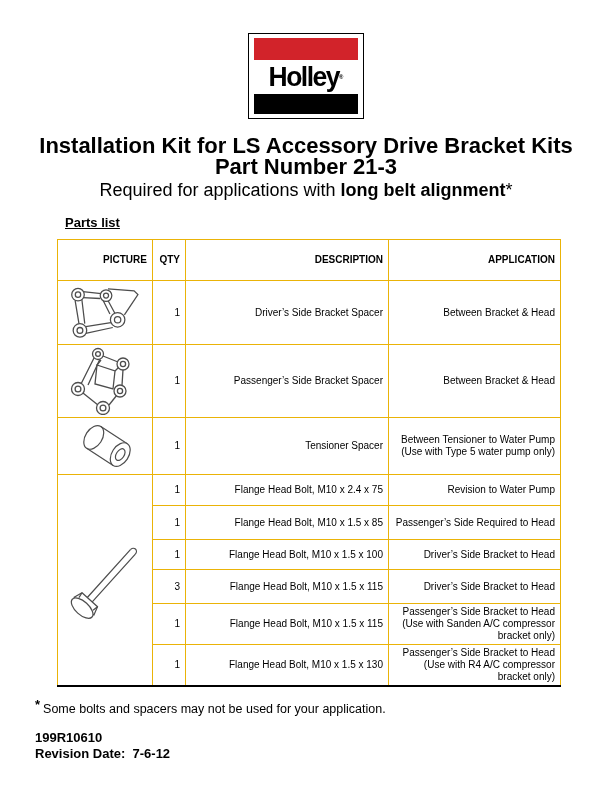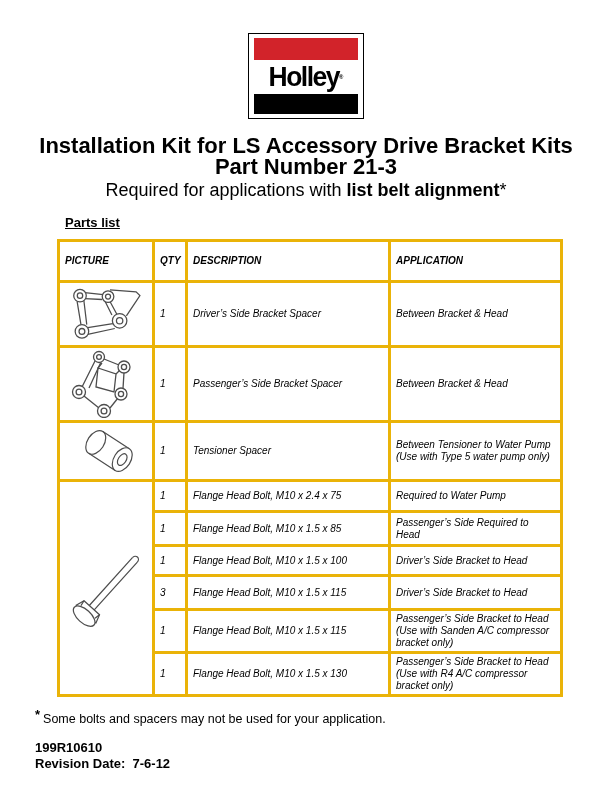--- a/index.html
+++ b/index.html
@@ -46,27 +46,26 @@
   
   table.parts {
     margin:9px 0 0 57px;
     border-collapse:collapse;
     table-layout:fixed;
     width:503px;
     border:1px solid #000;
     border-bottom-width:2px;
   }
   table.parts td, table.parts th {
-    border:3px solid #eab308;
-    text-align:left;
+    border:1px solid #eab308;
+    text-align:right;
     vertical-align:middle;
     font-size:10px;
     line-height:12px;
     padding:2px 5px;
-    font-style:italic;
   }
   table.parts th { font-weight:bold; font-size:10px; }
   .pic-cell { padding:1px; }
   .pic-cell svg { display:block; margin:0 auto; }
 
   
   .footnote { margin:10px 0 0 35px; font-size:12.5px; }
   .fn-star { font-weight:bold; font-size:13px; vertical-align:4px; margin-right:3px; }
   .doc-footer { margin:14px 17px 0 35px; font-size:13px; font-weight:bold; line-height:16px; }
   .doc-footer .rev { white-space:pre-wrap; }
@@ -81,21 +80,21 @@
 
   <div class="logo">
     <div class="logo-red" style="background:#d2232a;"></div>
     <div class="logo-word"><span>Holley</span><span class="logo-reg">®</span></div>
     <div class="logo-black" style="background:#000000;"></div>
   </div>
 
   <div class="title-block">
     <div class="title-line">Installation Kit for LS Accessory Drive Bracket Kits</div>
     <div class="title-line">Part Number 21-3</div>
-    <div class="subtitle"><span>Required for applications with </span><span class="bold">list belt alignment</span><span>*</span></div>
+    <div class="subtitle"><span>Required for applications with </span><span class="bold">long belt alignment</span><span>*</span></div>
   </div>
 
   <div class="parts-heading">Parts list</div>
 
   <table class="parts">
     <colgroup>
       <col style="width:95px">
         <col style="width:33px">
         <col style="width:203px">
         <col style="width:172px">
@@ -181,21 +180,21 @@
             <path d="M43.5 60 A 3.5 4 0 0 1 50.5 60"></path>
             <path d="M43.5 60 L43.5 128 M50.5 60 L50.5 128"></path>
             <path d="M36 128 L58 128 L61 137 L47 142 L33 137 Z"></path>
             <ellipse class="boss" cx="47" cy="140" rx="14" ry="7"></ellipse>
             <path d="M36 128 L37 134 M58 128 L57 134"></path>
           </g>
         </svg>
       </td>
       <td>1</td>
       <td>Flange Head Bolt, M10 x 2.4 x 75</td>
-      <td>Required to Water Pump</td>
+      <td>Revision to Water Pump</td>
     </tr>
     <tr style="height:34px;">
       <td>1</td>
       <td>Flange Head Bolt, M10 x 1.5 x 85</td>
       <td>Passenger’s Side Required to Head</td>
     </tr>
     <tr style="height:30px;">
       <td>1</td>
       <td>Flange Head Bolt, M10 x 1.5 x 100</td>
       <td>Driver’s Side Bracket to Head</td>

